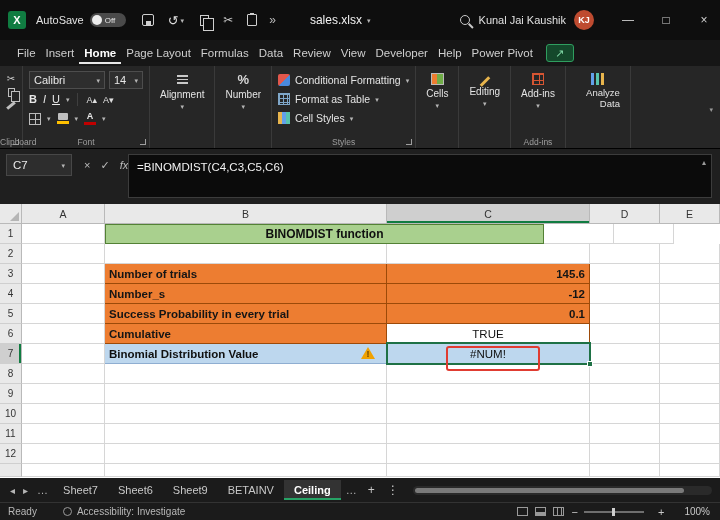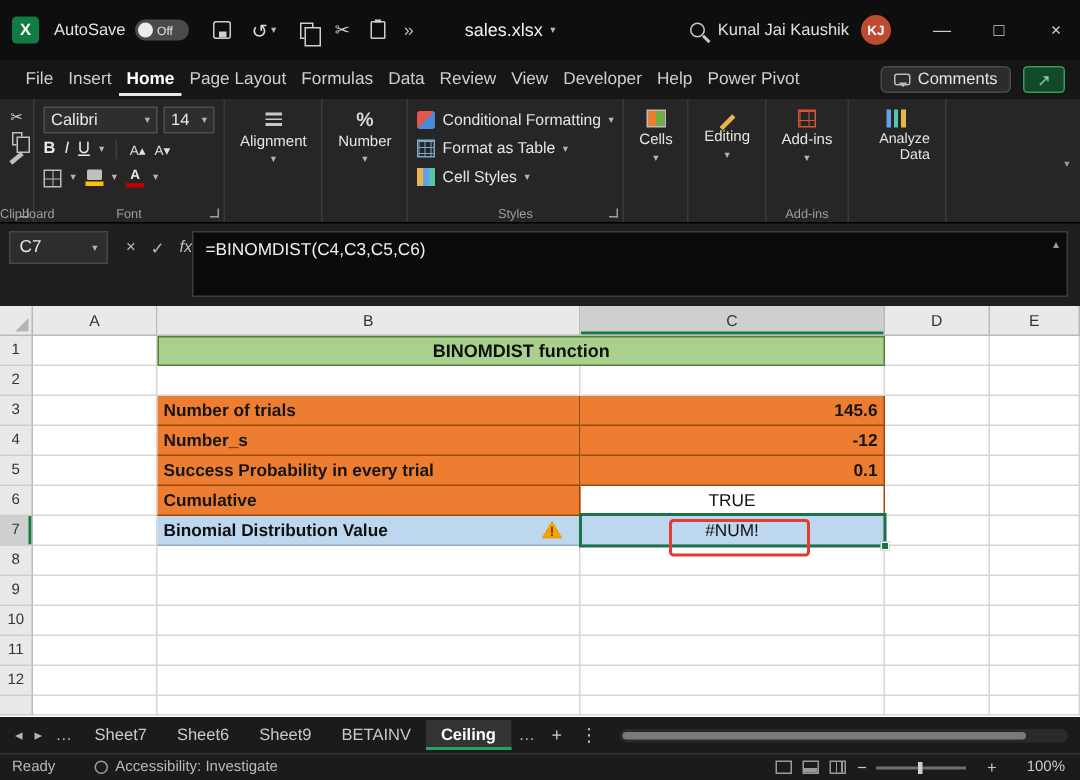--- a/index.html
+++ b/index.html
@@ -116,21 +116,21 @@
   .grid{height:274px;background:#FFF;position:relative;overflow:hidden}
   .ghead,.grow{display:flex}
   .ghead{height:20px}
   .grow{height:20px;background:#FFF}
   .grow.filler{height:13px}
   .chead,.rh{background:#E9E9E9;display:flex;align-items:center;justify-content:center;
     font-size:10.5px;color:#333;border-right:1px solid #B9B9B9;border-bottom:1px solid #B9B9B9}
   .rh{width:22px;font-size:10px;border-bottom:1px solid #CFCFCF}
   .corner{width:22px;background:#E9E9E9;border-right:1px solid #B9B9B9;border-bottom:1px solid #B9B9B9;position:relative}
   .tri{position:absolute;right:2px;bottom:2px;width:0;height:0;border-left:9px solid transparent;border-bottom:9px solid #B5B5B5}
-  .w-a{width:83px}.w-b{width:282px}.w-c{width:203px}.w-d{width:70px}.w-e{width:60px}.w-bc{width:485px}
+  .w-a{width:83px}.w-b{width:282px}.w-c{width:203px}.w-d{width:70px}.w-e{width:60px}.w-bc{width:439px}
   .cell{border-right:1px solid #D6D6D6;border-bottom:1px solid #D6D6D6;display:flex;align-items:center;
     padding:0 4px;font-size:11.5px;color:#111;overflow:hidden;white-space:nowrap}
   .sel-c{background:#CFCFCF;box-shadow:inset 0 -2px 0 #107C41}
   .sel-r{background:#CFCFCF;box-shadow:inset -2px 0 0 #107C41}
   .mer{background:#A9D08E;border:1px solid #538135;justify-content:center;font-weight:bold;font-size:12px;color:#101010}
   .or{background:#ED7D31;border-right-color:#9C4A09;border-bottom-color:#9C4A09;font-weight:bold;color:#151515}
   .orv{justify-content:flex-end}
   .tcell{justify-content:center;border-right-color:#9C4A09;border-bottom-color:#9C4A09}
   .bl{background:#BDD7EE;border-right-color:#8FAED1;border-bottom-color:#8FAED1;font-weight:bold;color:#101010}
   .blv{justify-content:center;font-weight:normal}
@@ -204,24 +204,20 @@
     <span class="mitem">Insert</span>
     <span class="mitem active">Home</span>
     <span class="mitem">Page Layout</span>
     <span class="mitem">Formulas</span>
     <span class="mitem">Data</span>
     <span class="mitem">Review</span>
     <span class="mitem">View</span>
     <span class="mitem">Developer</span>
     <span class="mitem">Help</span>
     <span class="mitem">Power Pivot</span>
-    <div class="comments">
-      <span class="bub"></span>
-      <span>Comments</span>
-    </div>
     <div class="share">↗</div>
   </div>
 
   <div class="ribbon">
     <div class="rgroup">
       <div class="clipcol">
         <span class="smic">✂</span>
         <div class="ic-copy2"></div>
         <div class="ic-brush"></div>
       </div>

